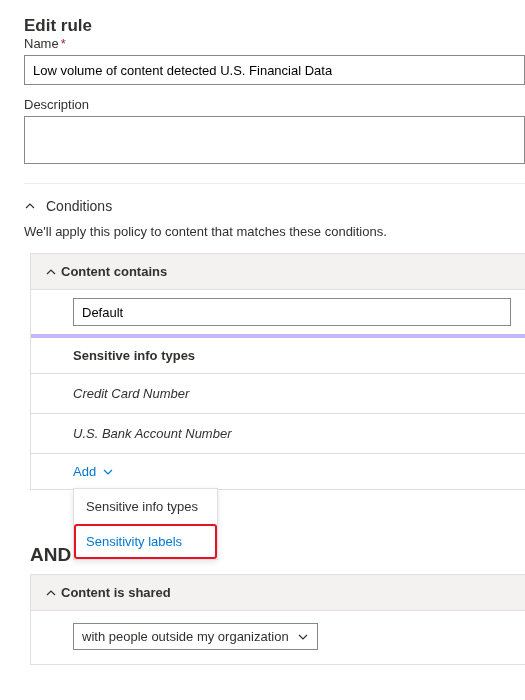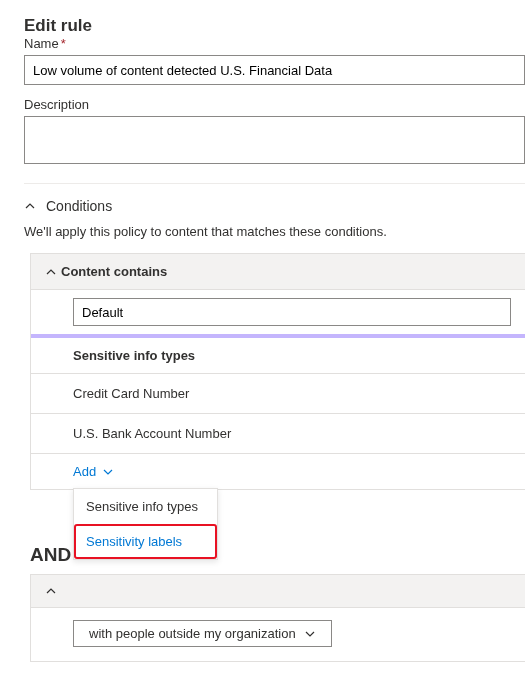--- a/index.html
+++ b/index.html
@@ -108,20 +108,21 @@
     .sit-label {
       padding: 10px 14px 10px 42px;
       font-weight: 600;
       font-size: 13px;
       border-bottom: 1px solid #e1dfdd;
     }
     .sit-item {
       padding: 12px 14px 12px 42px;
       border-bottom: 1px solid #e1dfdd;
       font-size: 13px;
+      font-style: italic;
     }
     .add-row {
       padding: 10px 14px 10px 42px;
       position: relative;
     }
     .add-link {
       color: #0078d4;
       font-size: 13px;
       cursor: pointer;
       display: inline-flex;
@@ -160,21 +161,21 @@
       margin-left: 6px;
       border-right: none;
     }
     .shared-body {
       padding: 12px 14px 14px 42px;
     }
     .select-wrap {
       display: inline-flex;
       align-items: center;
       border: 1px solid #8a8886;
-      padding: 5px 15px;
+      padding: 5px 8px;
       font-size: 13px;
       gap: 8px;
       cursor: pointer;
     }
   </style>
 </head>
 <body>
 
 
 
@@ -234,20 +235,21 @@
 
 <div class="and-label">AND</div>
 
 <div class="shared-block">
   <div class="condition-header">
     <span class="chevron">
       <svg viewBox="0 0 12 12">
           <path d="M2 8 L6 4 L10 8" stroke="#323130" stroke-width="1.2" fill="none"></path>
         </svg>
     </span>
+    <span>Content is shared</span>
   </div>
   <div class="shared-body">
     <div class="select-wrap">
       <span>with people outside my organization</span>
       <span class="chevron">
         <svg viewBox="0 0 12 12">
             <path d="M2 4 L6 8 L10 4" stroke="#323130" stroke-width="1.2" fill="none"></path>
           </svg>
       </span>
     </div>

